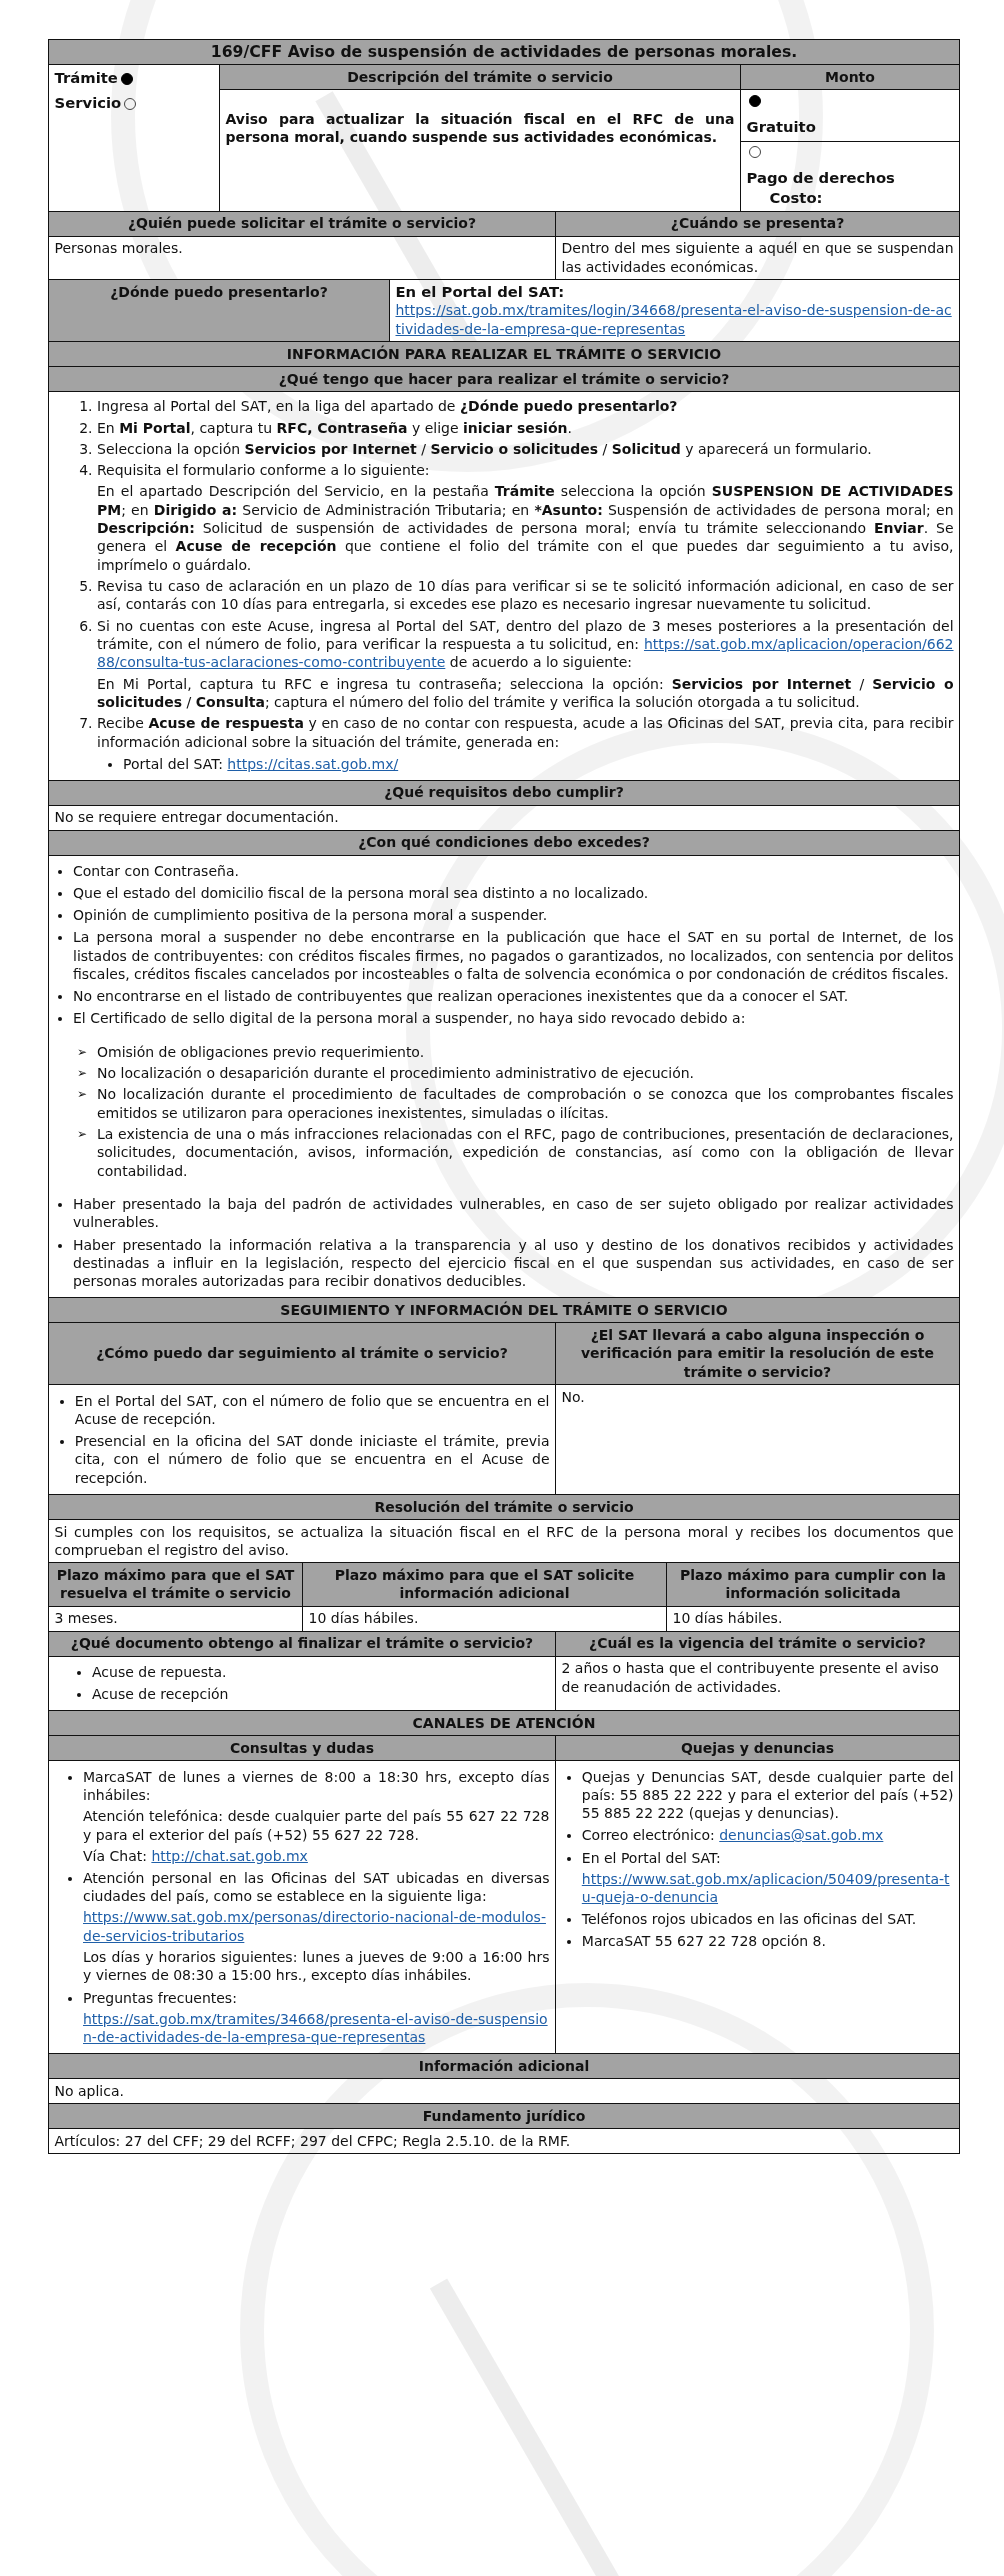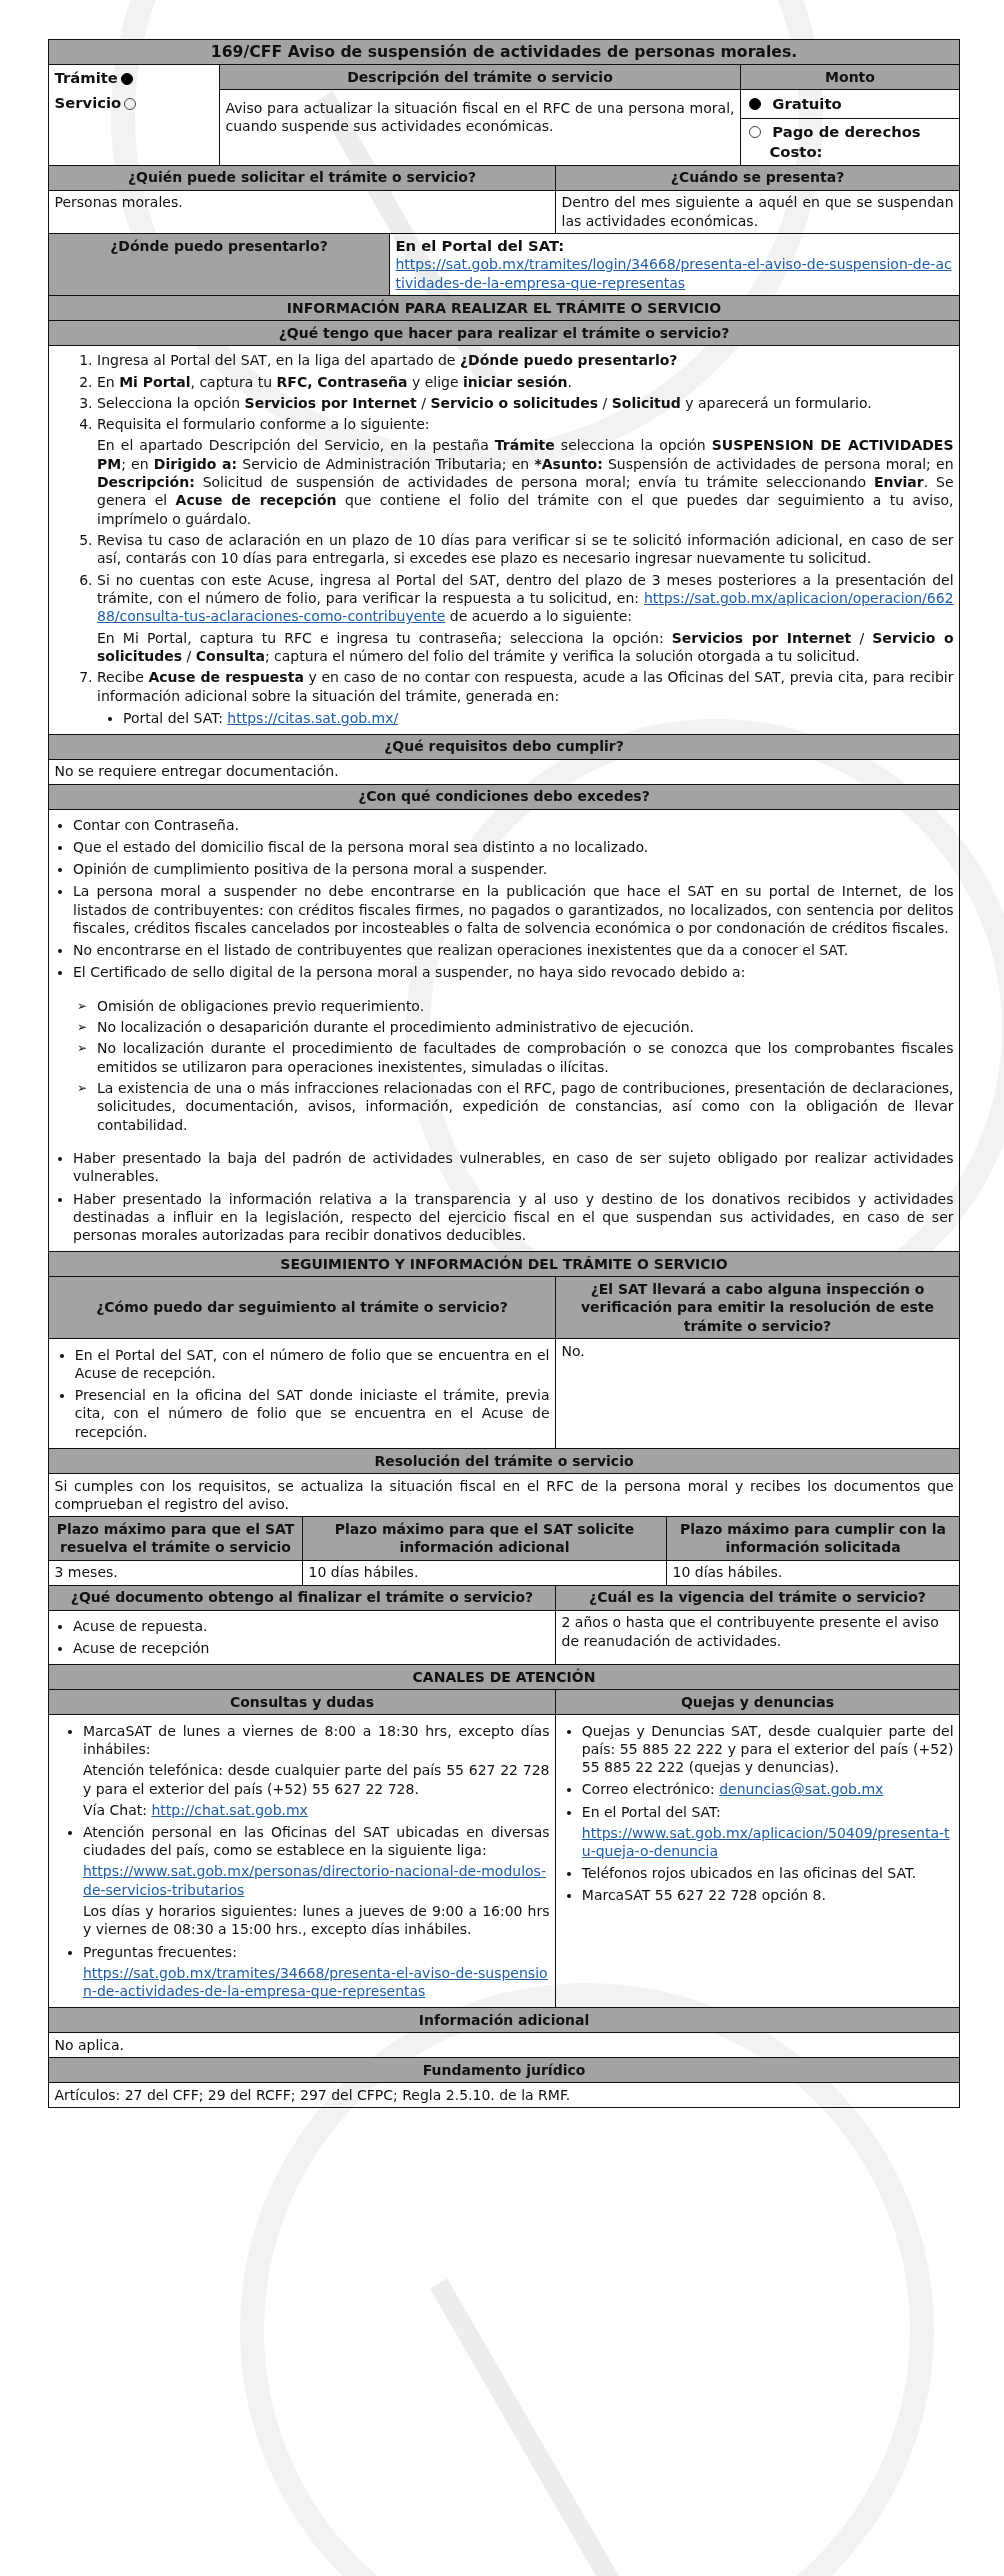--- a/index.html
+++ b/index.html
@@ -18,21 +18,21 @@
            border: 1.4px solid #444; vertical-align: middle; margin-left: 2.8px; box-sizing: border-box; }
   .radio.on { background: #000; border-color: #000; }
   ol.steps { margin: 1.8px 0; padding-left: 28px; }
   ol.steps li { margin: 2.8px 0; text-align: justify; }
   ul.bul { margin: 1.8px 0; padding-left: 24px; list-style: disc; }
   ul.bul li { margin: 3.7px 0; text-align: justify; }
   ul.arrow { margin: 15px 0; padding-left: 24px; list-style: none; }
   ul.arrow li { position: relative; margin: 2.8px 0; text-align: justify; }
   ul.arrow li::before { content: "➢"; position: absolute; left: -20px; font-size: 12px; }
   .sub { margin: 2.8px 0; text-align: justify; }
-  .monto-row { display: flex; align-items: center; gap: 11px; padding: 1.8px 0; }
+  .monto-row { display: flex; gap: 11px; padding: 1.8px 0; flex-direction: column; }
   .watermark { position: absolute; pointer-events: none; border: 24px solid rgba(0,0,0,0.07);
                border-radius: 50%; }
   .wm-line { position: absolute; pointer-events: none; background: rgba(0,0,0,0.07); }
 </style>
 </head>
 <body>
 
 <div class="watermark" style="left:111px; top:-240px; width:664px; height:664px; border-color: rgba(0,0,0,0.05);"></div>
 <div class="wm-line" style="left:397px; top:74px; width:20px; height:332px; transform: rotate(-30deg);"></div>
 <div class="watermark" style="left:406px; top:719px; width:572px; height:572px; border-color: rgba(0,0,0,0.05);"></div>
@@ -62,21 +62,21 @@
         <span class="lbl">Trámite</span><span class="radio on"></span>
       </div>
       <div>
         <span class="lbl">Servicio</span><span class="radio"></span>
       </div>
     </td>
     <td colspan="5" class="hd">Descripción del trámite o servicio</td>
     <td class="hd">Monto</td>
   </tr>
   <tr>
-    <td colspan="5" rowspan="2" class="justify" style="padding-top:9px;">Aviso para actualizar la situación fiscal en el RFC de una persona moral, cuando suspende sus actividades económicas.</td>
+    <td colspan="5" rowspan="2" class="justify" style="padding-top:20px;font-weight:bold;">Aviso para actualizar la situación fiscal en el RFC de una persona moral, cuando suspende sus actividades económicas.</td>
     <td>
       <div class="monto-row">
         <span class="radio on"></span>
         <span class="lbl">Gratuito</span>
       </div>
     </td>
   </tr>
   <tr>
     <td>
       <div class="monto-row">
@@ -197,21 +197,21 @@
     <td colspan="2">3 meses.</td>
     <td colspan="3">10 días hábiles.</td>
     <td colspan="2">10 días hábiles.</td>
   </tr>
 
   <tr>
     <td colspan="4" class="hd">¿Qué documento obtengo al finalizar el trámite o servicio?</td>
     <td colspan="3" class="hd">¿Cuál es la vigencia del trámite o servicio?</td>
   </tr>
   <tr>
-    <td colspan="4" style="padding-left:0;">
+    <td colspan="4" style="padding-left:19px;">
       <ul class="bul">
         <li>Acuse de repuesta.</li>
         <li>Acuse de recepción</li>
       </ul>
     </td>
     <td colspan="3">2 años o hasta que el contribuyente presente el aviso de reanudación de actividades.</td>
   </tr>
 
   <tr>
           <td colspan="7" class="hd">CANALES DE ATENCIÓN</td>

